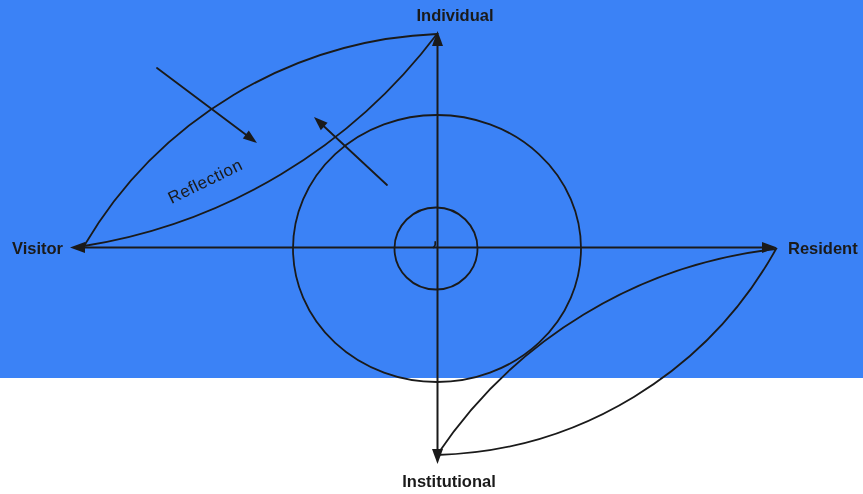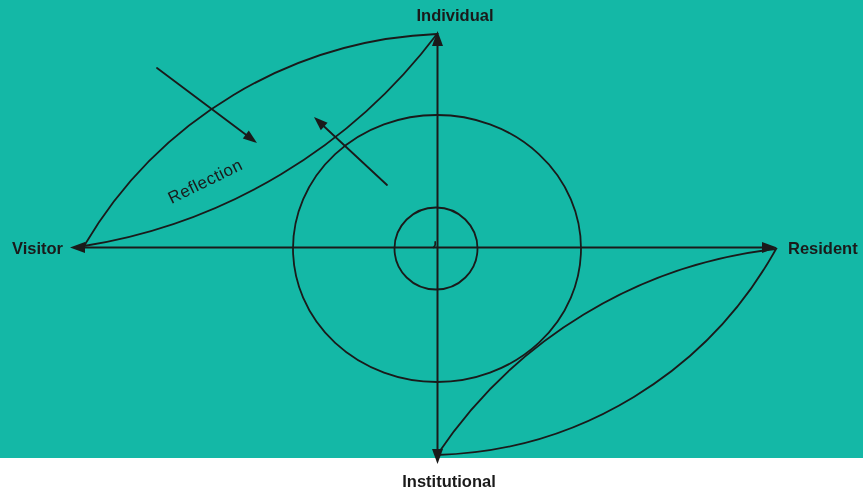--- a/index.html
+++ b/index.html
@@ -6,22 +6,22 @@
     margin: 0;
     padding: 0;
     width: 863px;
     height: 494px;
     background: #ffffff;
     overflow: hidden;
   }
   .canvas {
     position: relative;
     width: 863px;
-    height: 458px;
-    background: #14b8a6;
+    height: 378px;
+    background: #3b82f6;
   }
   svg { display: block; }
   .line {
     fill: none;
     stroke: #1a1a1a;
     stroke-width: 1.8;
     stroke-linecap: round;
   }
   .axis { stroke-width: 2; }
   .thin { stroke-width: 1.6; }

